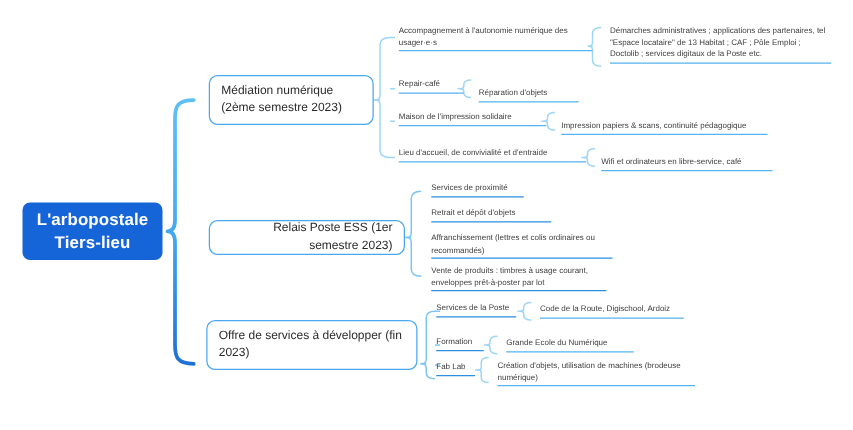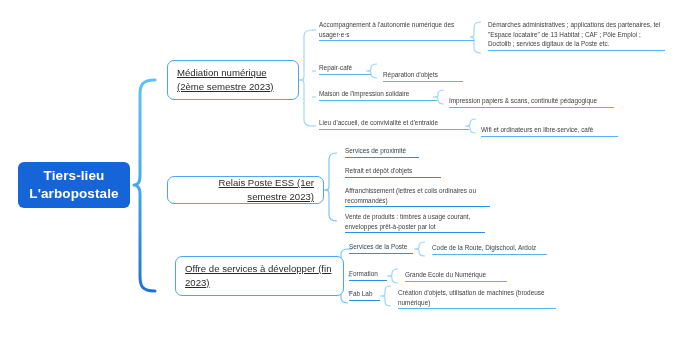--- a/index.html
+++ b/index.html
@@ -51,21 +51,20 @@
     box-sizing: border-box;
     background: #ffffff;
     border: 1px solid #4aa8f0;
     border-radius: 7px;
     color: #2b2b2b;
     font-size: 9.6px;
     line-height: 1.45;
     display: flex;
     align-items: center;
     padding: 5px 9px;
-    text-decoration: underline;
   }
 
   
   .leaf {
     position: absolute;
     box-sizing: border-box;
     color: #3d3d3d;
     font-size: 6.4px;
     line-height: 1.52;
     padding-bottom: 2px;
@@ -142,33 +141,33 @@
     <path d="M387,276 H391" stroke="#9fd6f8" stroke-width="1.2"></path>
     <path d="M398,269 C394,269 392,270 392,273 L392,274 C392,275.5 391,276 389.5,276
              C391,276 392,276.5 392,278 L392,279 C392,282 394,283 398,283" stroke="#9fd6f8" stroke-width="1.2" fill="none" stroke-linejoin="round"></path>
 
     <path d="M380,296 H384" stroke="#9fd6f8" stroke-width="1.2"></path>
     <path d="M391,286 C387,286 385,287 385,290 L385,294 C385,295.5 384,296 382.5,296
              C384,296 385,296.5 385,298 L385,302 C385,305 387,306 391,306" stroke="#9fd6f8" stroke-width="1.2" fill="none" stroke-linejoin="round"></path>
   </svg>
 
   <div class="root-node" style="left:18px; top:162px; width:112px; height:46px;">
+    <span>L'arbopostale</span>
     <span>Tiers-lieu</span>
-    <span>L'arbopostale</span>
   </div>
 
   <div class="l1-node" style="left:167px; top:60px; width:132px; height:40px;">
     <span>Médiation numérique (2ème semestre 2023)</span>
   </div>
 
   <div class="l1-node" style="left:167px; top:176px; width:157px; height:28px;text-align:right;">
     <span>Relais Poste ESS (1er semestre 2023)</span>
   </div>
 
-  <div class="l1-node" style="left:175px; top:256px; width:169px; height:40px;">
+  <div class="l1-node" style="left:165px; top:256px; width:169px; height:40px;">
     <span>Offre de services à développer (fin 2023)</span>
   </div>
 
   <div class="leaf" style="left:319px; top:20px; width:155px;">
     <span class="leaf-text">Accompagnement à l'autonomie numérique des usager·e·s</span>
     <span class="rule" style="width:155px;"></span>
   </div>
 
   <div class="leaf" style="left:319px; top:63px; width:52px;">
     <span class="leaf-text">Repair-café</span>

